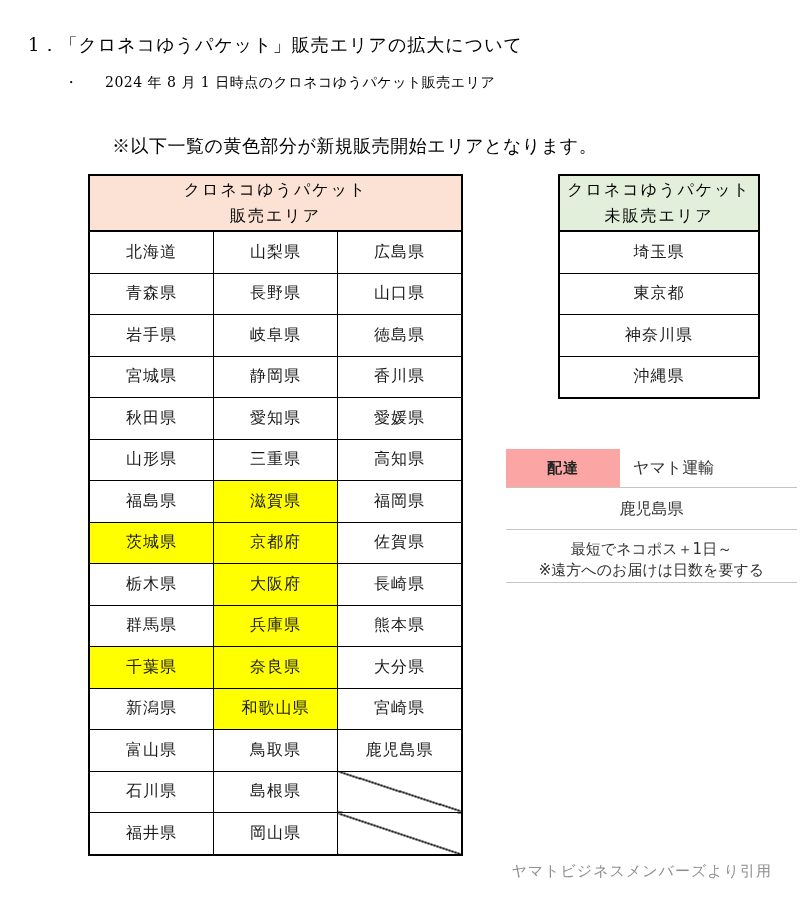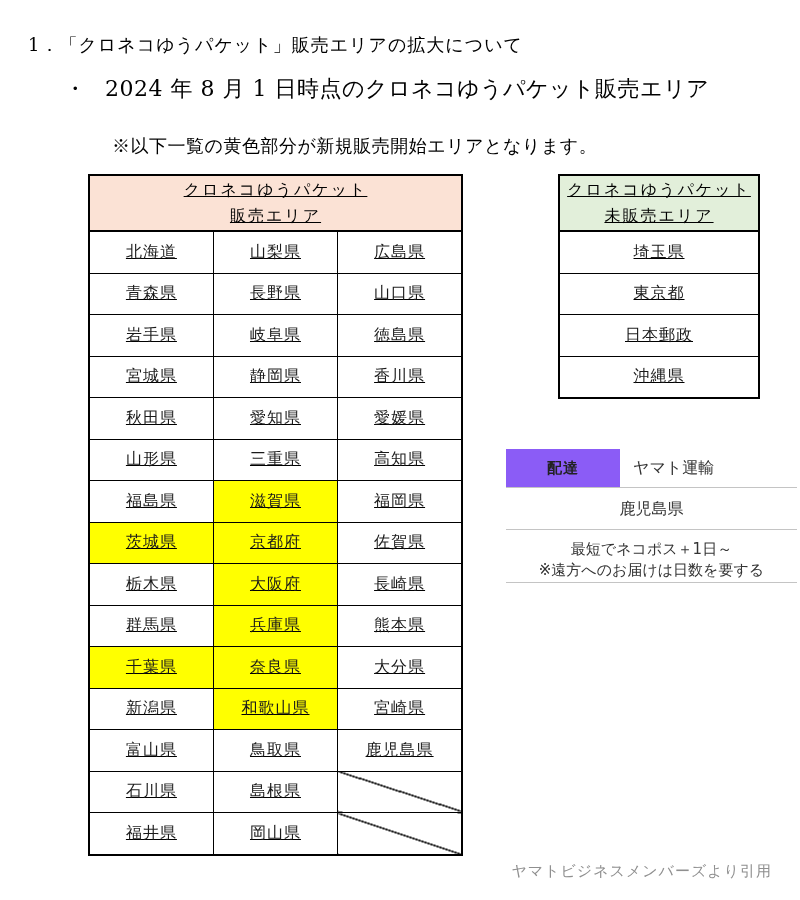--- a/index.html
+++ b/index.html
@@ -8,30 +8,30 @@
     font-family:"DejaVu Serif","Liberation Serif",serif; color:#000;
     overflow:hidden;
   }
   
   .heading1 {
     position:absolute; left:28px; top:33px; margin:0;
     font-size:18px; font-weight:normal; letter-spacing:1px; white-space:nowrap;
   }
   .heading2 {
     position:absolute; left:64px; top:74px;
-    font-size:22px; letter-spacing:0.5px; white-space:nowrap;
+    font-size:14px; letter-spacing:0.5px; white-space:nowrap;
   }
   .heading2 .bullet { display:inline-block; width:41px; }
   .heading3 {
     position:absolute; left:112px; top:110px;
     font-size:18px; letter-spacing:0.5px; white-space:nowrap;margin-top:24px;
   }
   
   table { border-collapse:collapse; table-layout:fixed; }
-  .area-table { position:absolute; border:2px solid #000;text-decoration:underline; }
+  .area-table { position:absolute; border:2px solid #000; }
   #sales-table  { left:88px;  top:174px; width:375px; }
   #unsold-table { left:558px; top:174px; width:202px; }
   .area-table th {
     height:54px; font-weight:normal; font-size:16px; letter-spacing:2px;
     text-align:center; vertical-align:middle; line-height:26px; padding:0;
     border-bottom:2px solid #000;
   }
   #sales-table th  { background:var(--sales-header-bg,#FBE2D5); }
   #unsold-table th { background:var(--unsold-header-bg,#E2EFDA); }
   .area-table td {
@@ -48,21 +48,21 @@
   
   .delivery {
     position:absolute; left:506px; top:449px; width:291px;
     font-family:"DejaVu Sans","Liberation Sans",sans-serif; color:#333;
     font-size:16px;
   }
   .d-row { display:flex; }
   .d-row1 { height:38px; border-bottom:1px solid #c4c4c4; }
   .d-row2 { height:60px; }
   .d-label {
-    width:114px; background:#8b5cf6; font-weight:bold; font-size:15px; color:#222;
+    width:114px; background:#fca5a5; font-weight:bold; font-size:15px; color:#222;
     display:flex; align-items:center; justify-content:center; align-self:stretch;
     letter-spacing:1px;
   }
   .d-value { flex:1; padding-left:13px; display:flex; align-items:center; }
   .d-row2 .d-value { align-items:flex-start; padding-top:9px; }
   .d-post {
     text-align:center; height:41px; line-height:41px;
     border-bottom:1px solid #c4c4c4;
   }
   .d-note {
@@ -188,21 +188,21 @@
       </tr>
     </thead>
     <tbody id="unsold-body">
         <tr>
           <td>埼玉県</td>
         </tr>
         <tr>
           <td>東京都</td>
         </tr>
         <tr>
-          <td>日本郵政</td>
+          <td>神奈川県</td>
         </tr>
         <tr>
           <td>沖縄県</td>
         </tr>
       </tbody>
   </table>
 
   <div class="delivery">
     <div class="d-row d-row1">
       <div class="d-label">配達</div>

